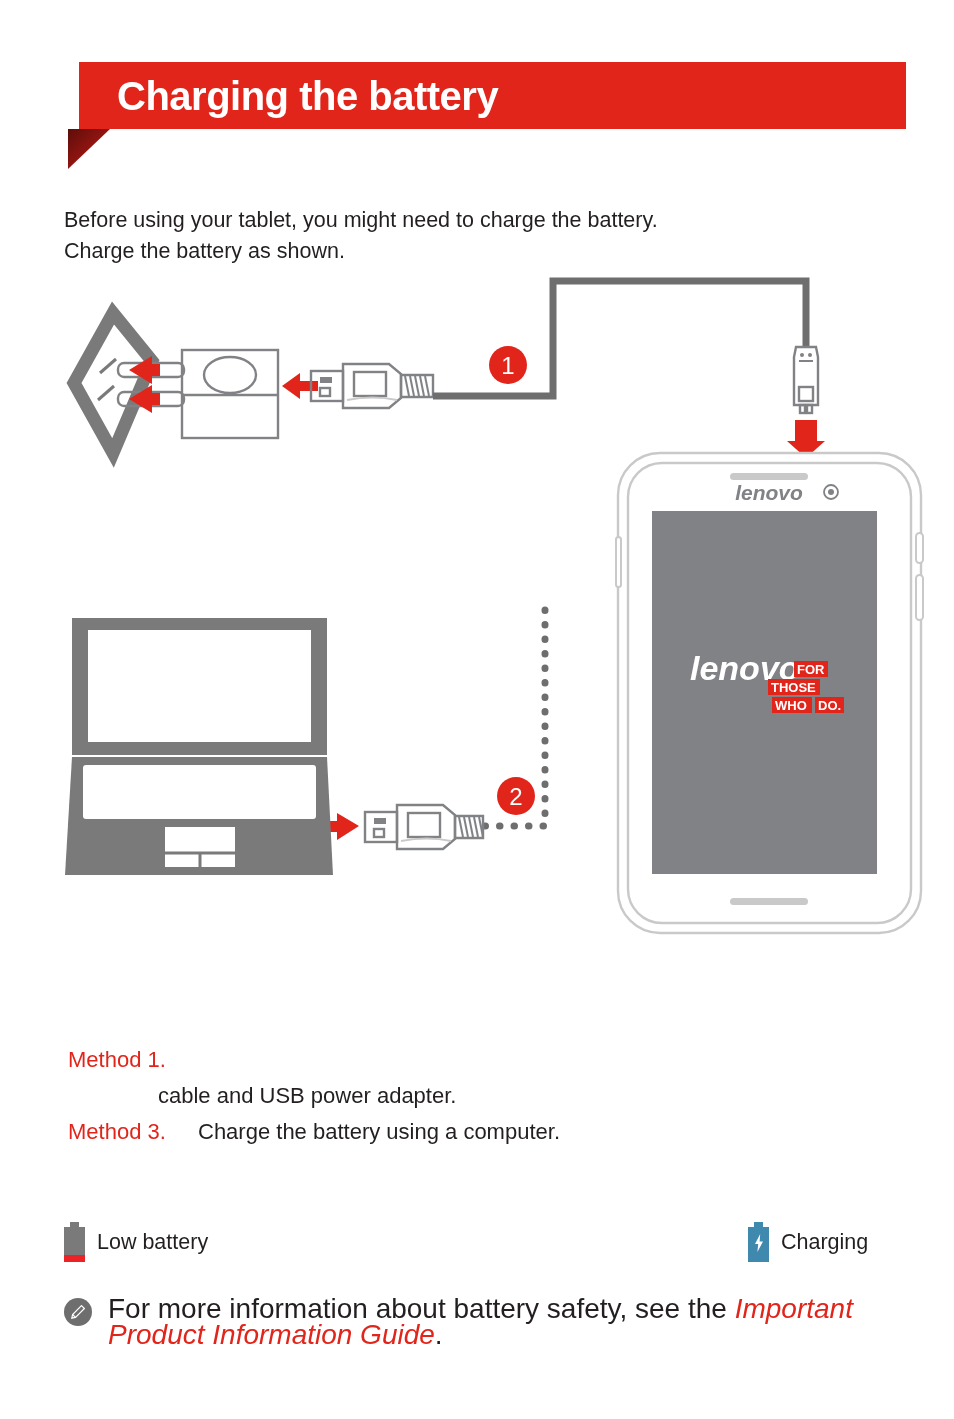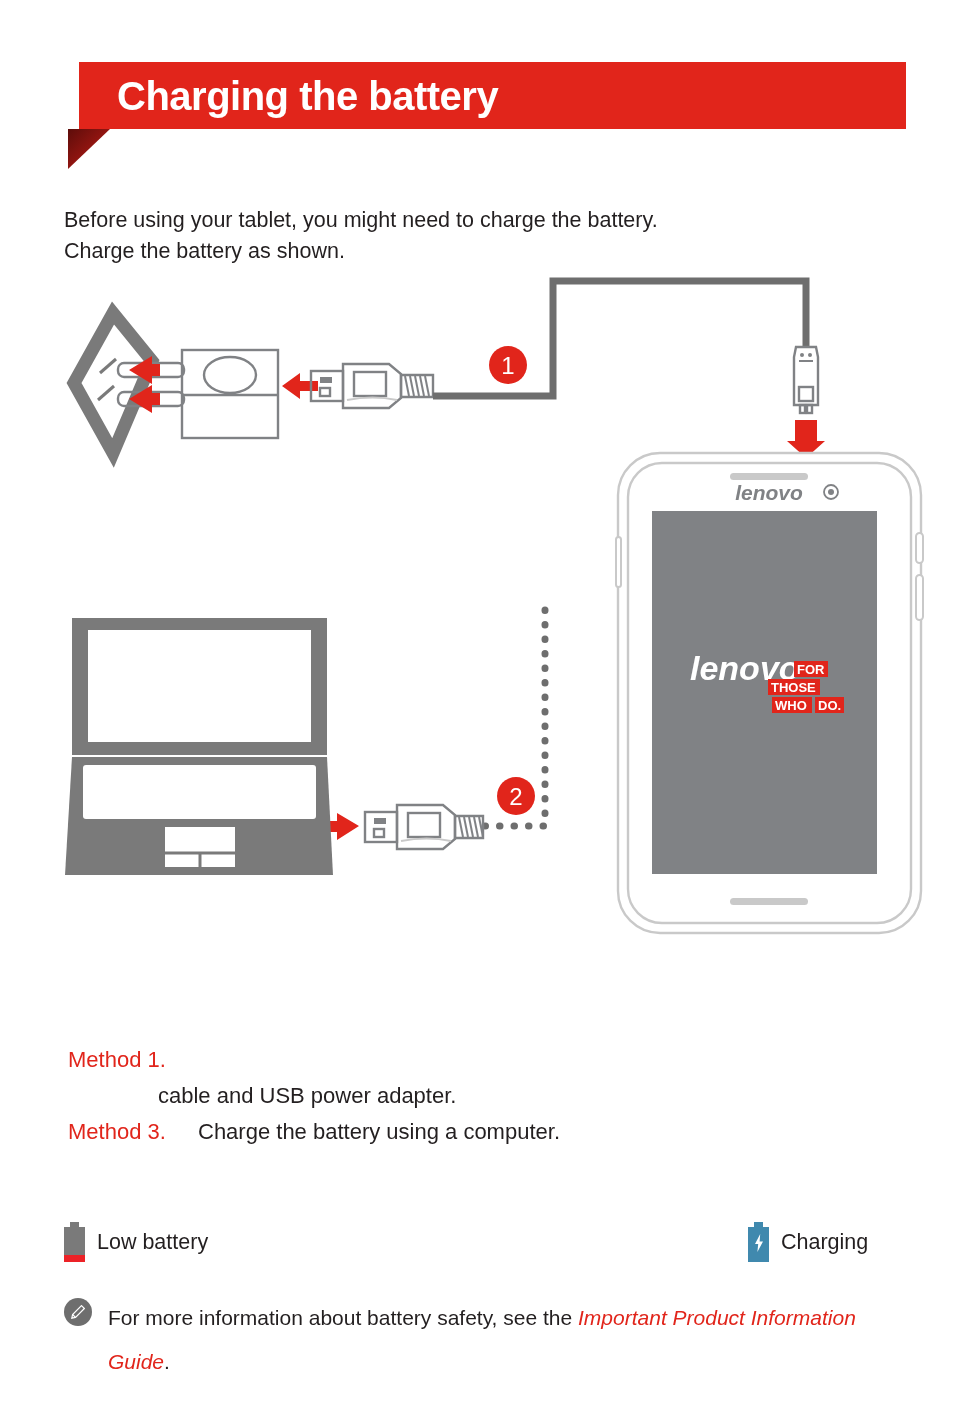--- a/index.html
+++ b/index.html
@@ -52,21 +52,21 @@
   .bat .body{position:absolute;left:0;top:5px;width:21px;height:35px;}
   .bat .fill-low{position:absolute;left:0;bottom:0;width:21px;height:7px;background:#ec2227;}
   .bolt{position:absolute;left:50%;top:52%;transform:translate(-50%,-50%);
         width:10px;height:18px;}
 
   
   .note{position:absolute;left:64px;top:1296px;width:850px;display:flex;align-items:flex-start;}
   .note-icon{flex:none;width:28px;height:28px;border-radius:50%;background:#6e6e6e;
              position:relative;margin-top:2px;}
   .note-icon svg{position:absolute;left:7px;top:7px;}
-  .note-text{margin-left:16px;font-size:21px;line-height:44px;color:#231f20;}
+  .note-text{margin-left:16px;font-size:28px;line-height:26px;color:#231f20;}
   .note-text .red-it{color:#e1251b;font-style:italic;}
 </style>
 </head>
 <body>
 
 <div class="page">
 
   <div class="banner">
     <div class="banner-title">Charging the battery</div>
   </div>

